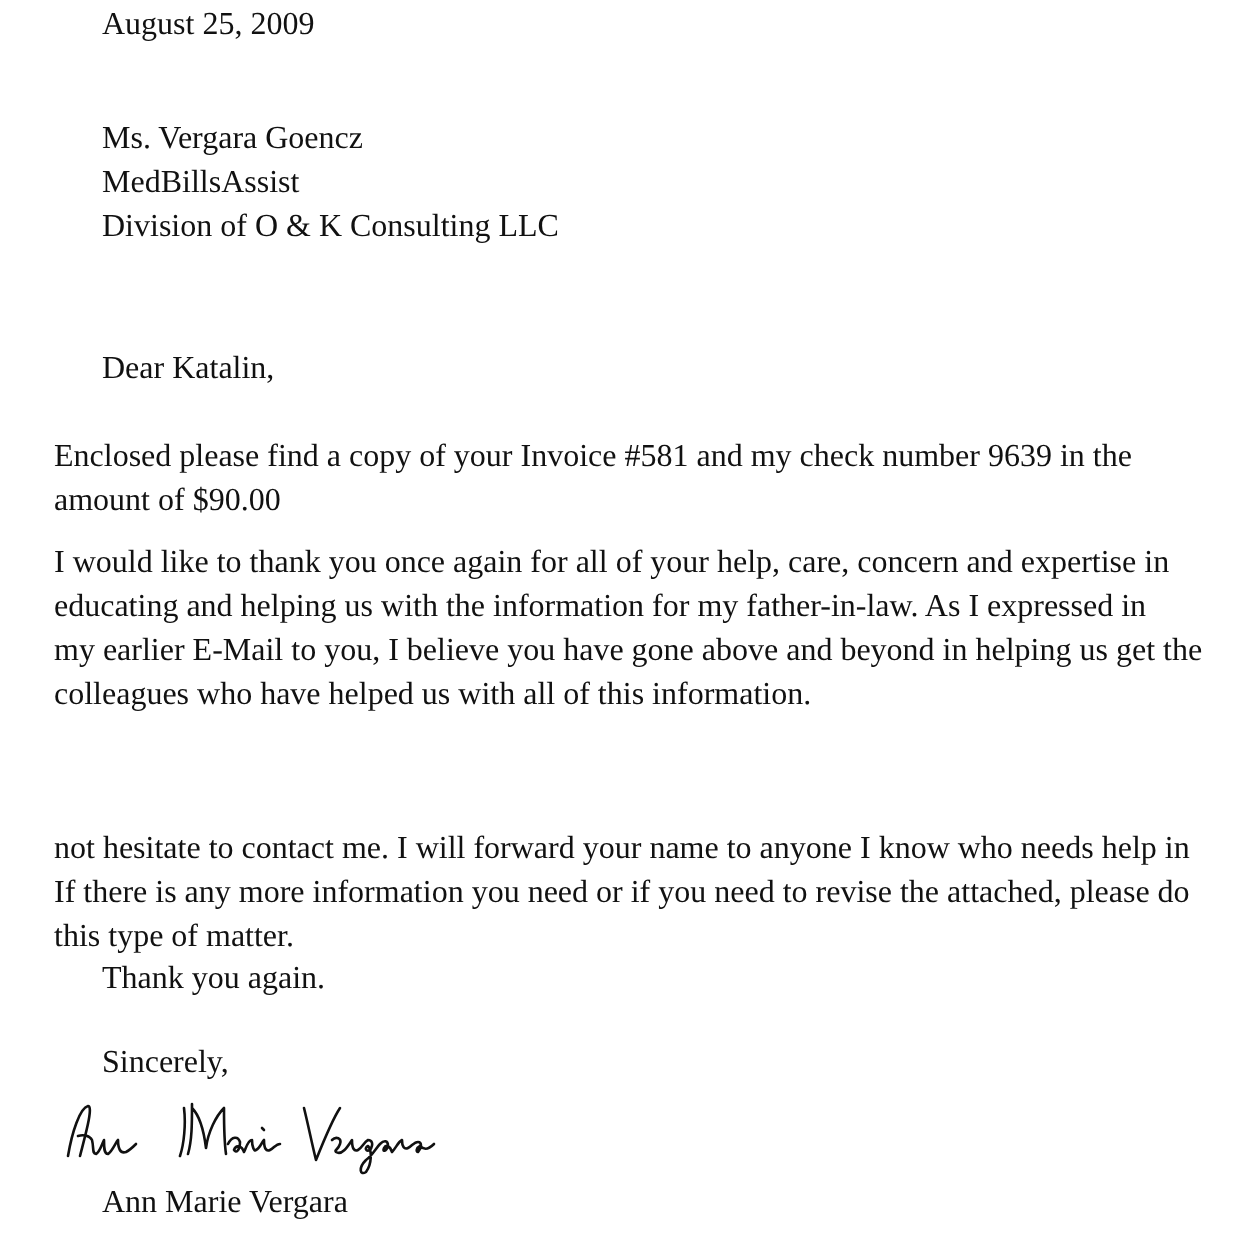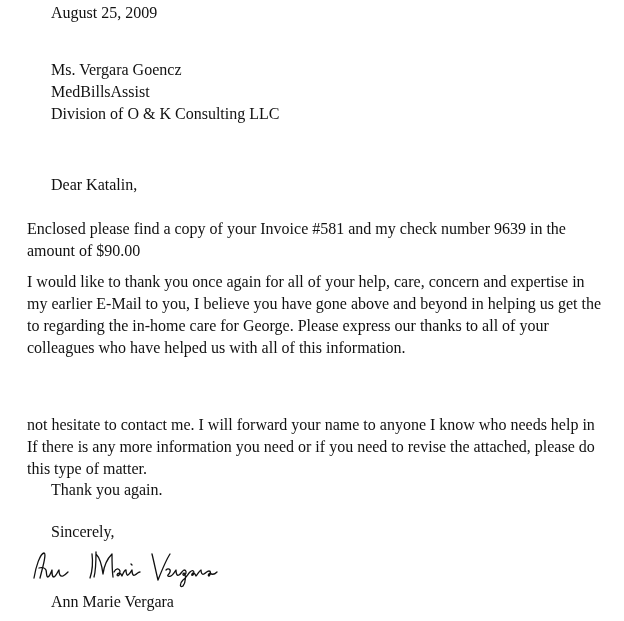--- a/index.html
+++ b/index.html
@@ -25,22 +25,22 @@
 
   <div class="line" style="top:174px">Dear Katalin,</div>
 
   <div class="para" style="top:218px">
     <span>Enclosed please find a copy of your Invoice #581 and my check number 9639 in the</span>
     <span>amount of $90.00</span>
   </div>
 
   <div class="para" style="top:271px">
     <span>I would like to thank you once again for all of your help, care, concern and expertise in</span>
+    <span>educating and helping us with the information for my father-in-law.  As I expressed in</span>
     <span>my earlier E-Mail to you, I believe you have gone above and beyond in helping us get the</span>
-    <span>to regarding the in-home care for George.  Please express our thanks to all of your</span>
     <span>colleagues who have helped us with all of this information.</span>
   </div>
 
   <div class="para" style="top:414px">
     <span>not hesitate to contact me.  I will forward your name to anyone I know who needs help in</span>
     <span>If there is any more information you need or if you need to revise the attached, please do</span>
     <span>this type of matter.</span>
   </div>
 
   <div class="line" style="top:479px">Thank you again.</div>

